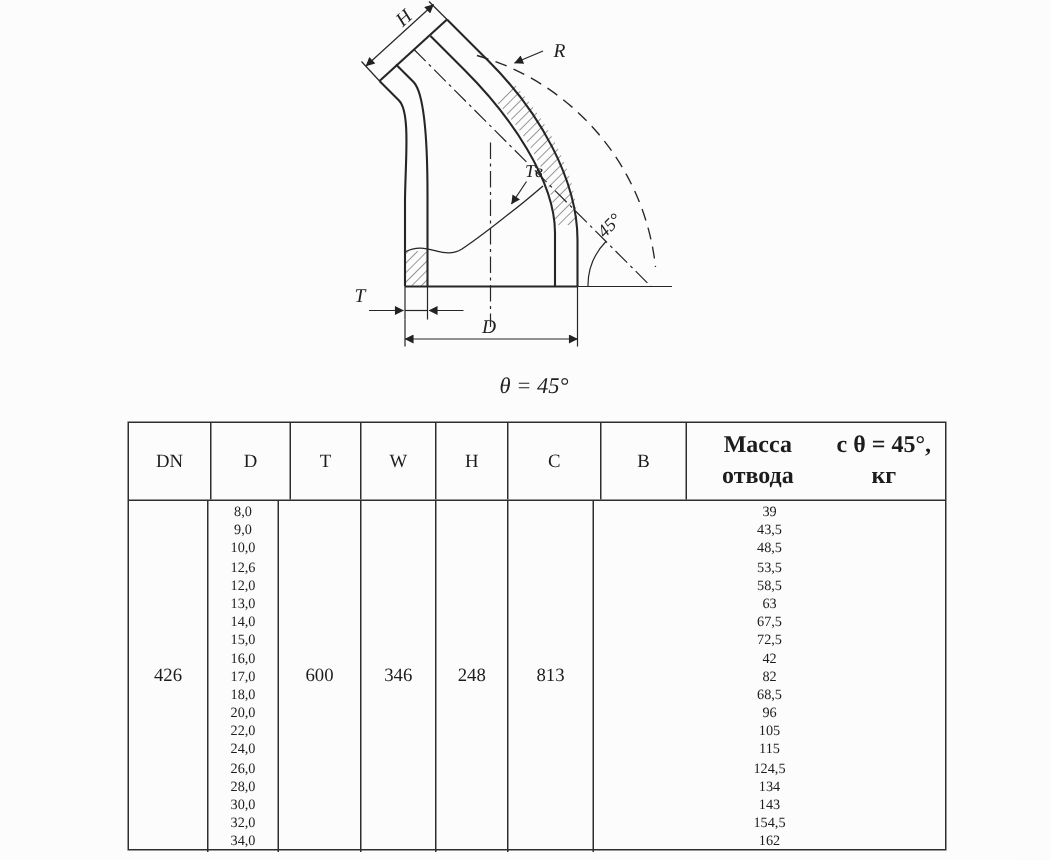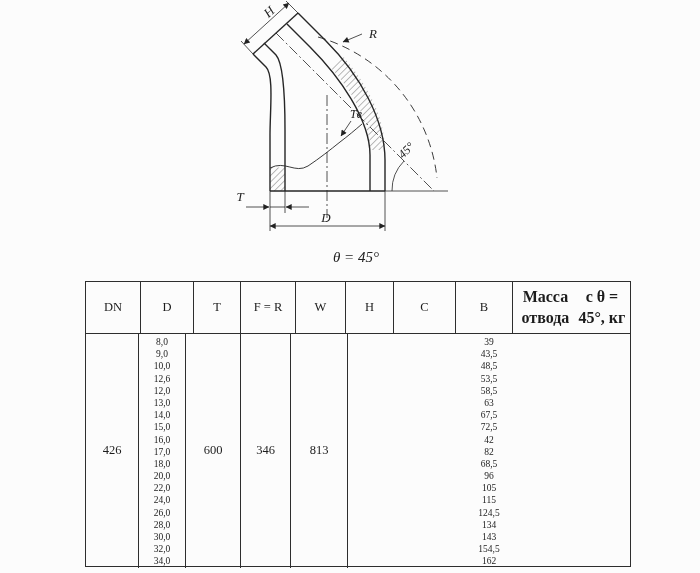--- a/index.html
+++ b/index.html
@@ -114,21 +114,20 @@
 
     <text class="theta" x="356" y="262" text-anchor="middle">θ = 45°</text>
   </svg>
 
   <div class="tbl">
 
     <div class="trow thead">
       <div class="cell c0">DN</div>
       <div class="cell c1">D</div>
       <div class="cell c2">T</div>
-      <div class="cell c3">F = R</div>
       <div class="cell c4">W</div>
       <div class="cell c5">H</div>
       <div class="cell c6">C</div>
       <div class="cell c7">B</div>
       <div class="cell c8 mass-h">
         <div>Масса отвода</div>
         <div>с θ = 45°, кг</div>
       </div>
     </div>
 
@@ -150,20 +149,21 @@
           <div>22,0</div>
           <div>24,0</div>
           <div>26,0</div>
           <div>28,0</div>
           <div>30,0</div>
           <div>32,0</div>
           <div>34,0</div>
         </div>
       <div class="cell c3">600</div>
       <div class="cell c4">346</div>
+      <div class="cell c5">248</div>
       <div class="cell c7">813</div>
       <div class="cell c8 list-cell">
           <div>39</div>
           <div>43,5</div>
           <div>48,5</div>
           <div>53,5</div>
           <div>58,5</div>
           <div>63</div>
           <div>67,5</div>
           <div>72,5</div>

